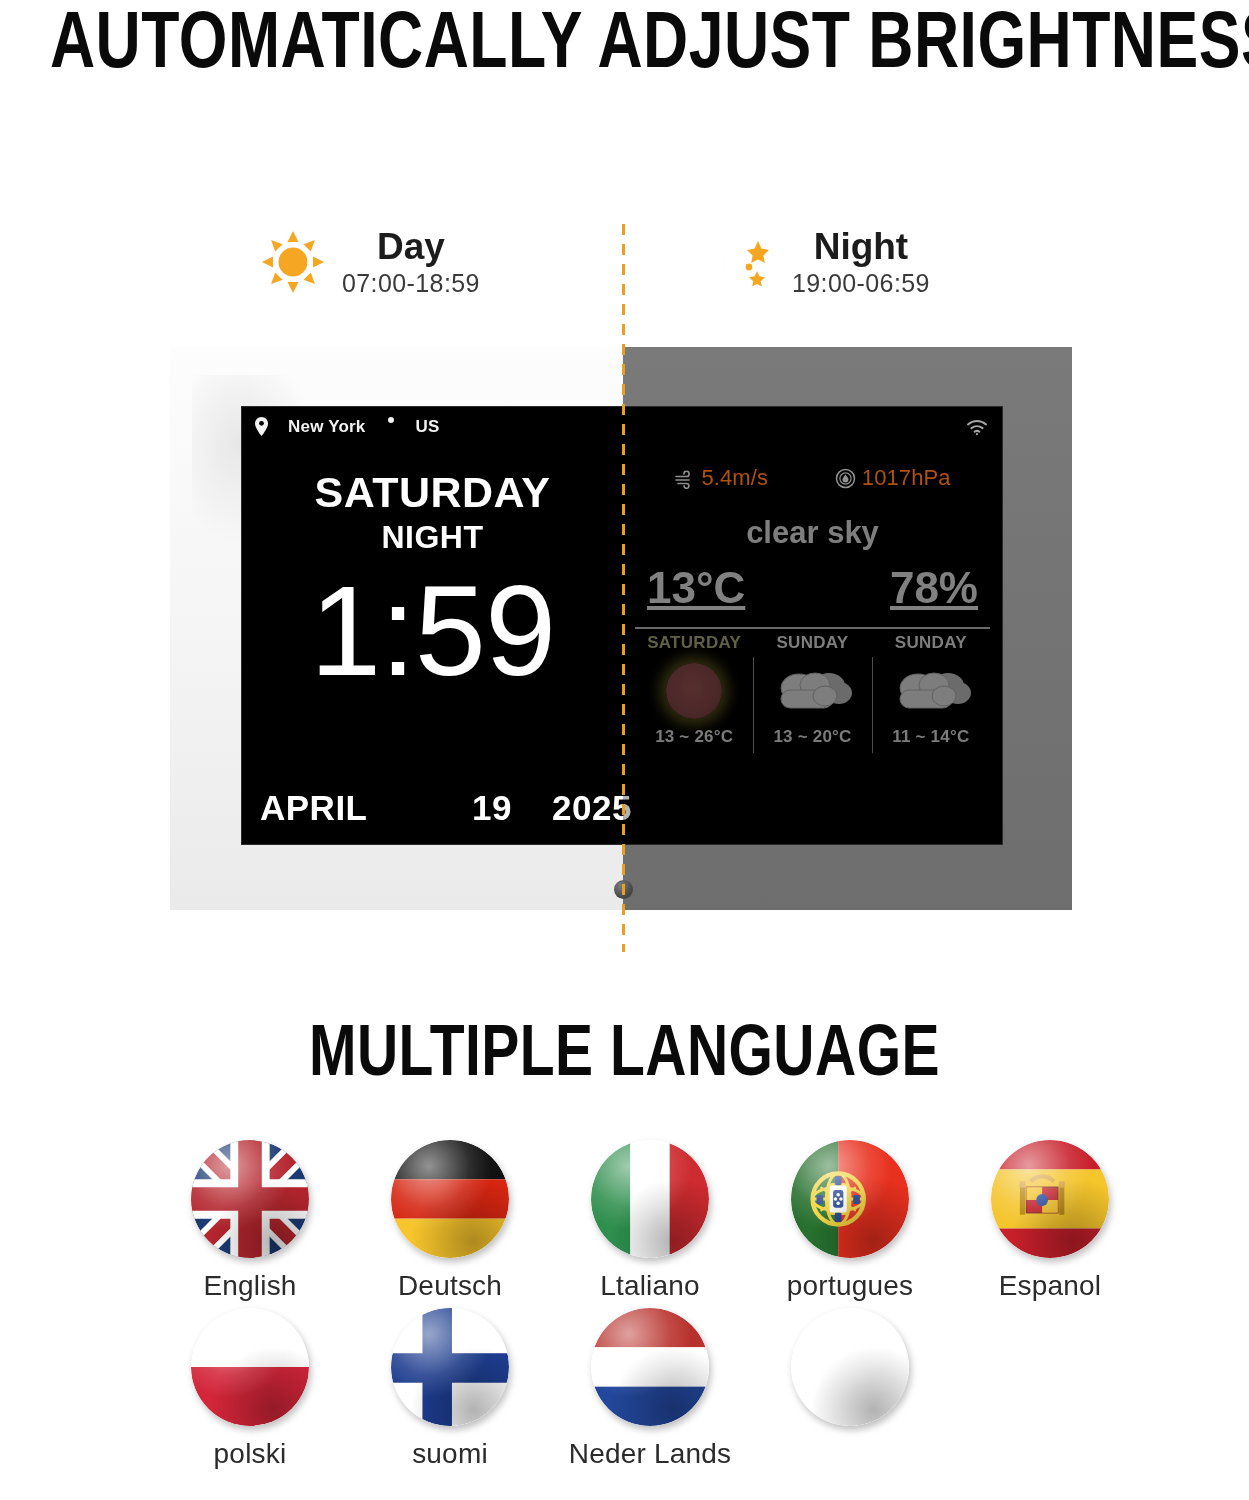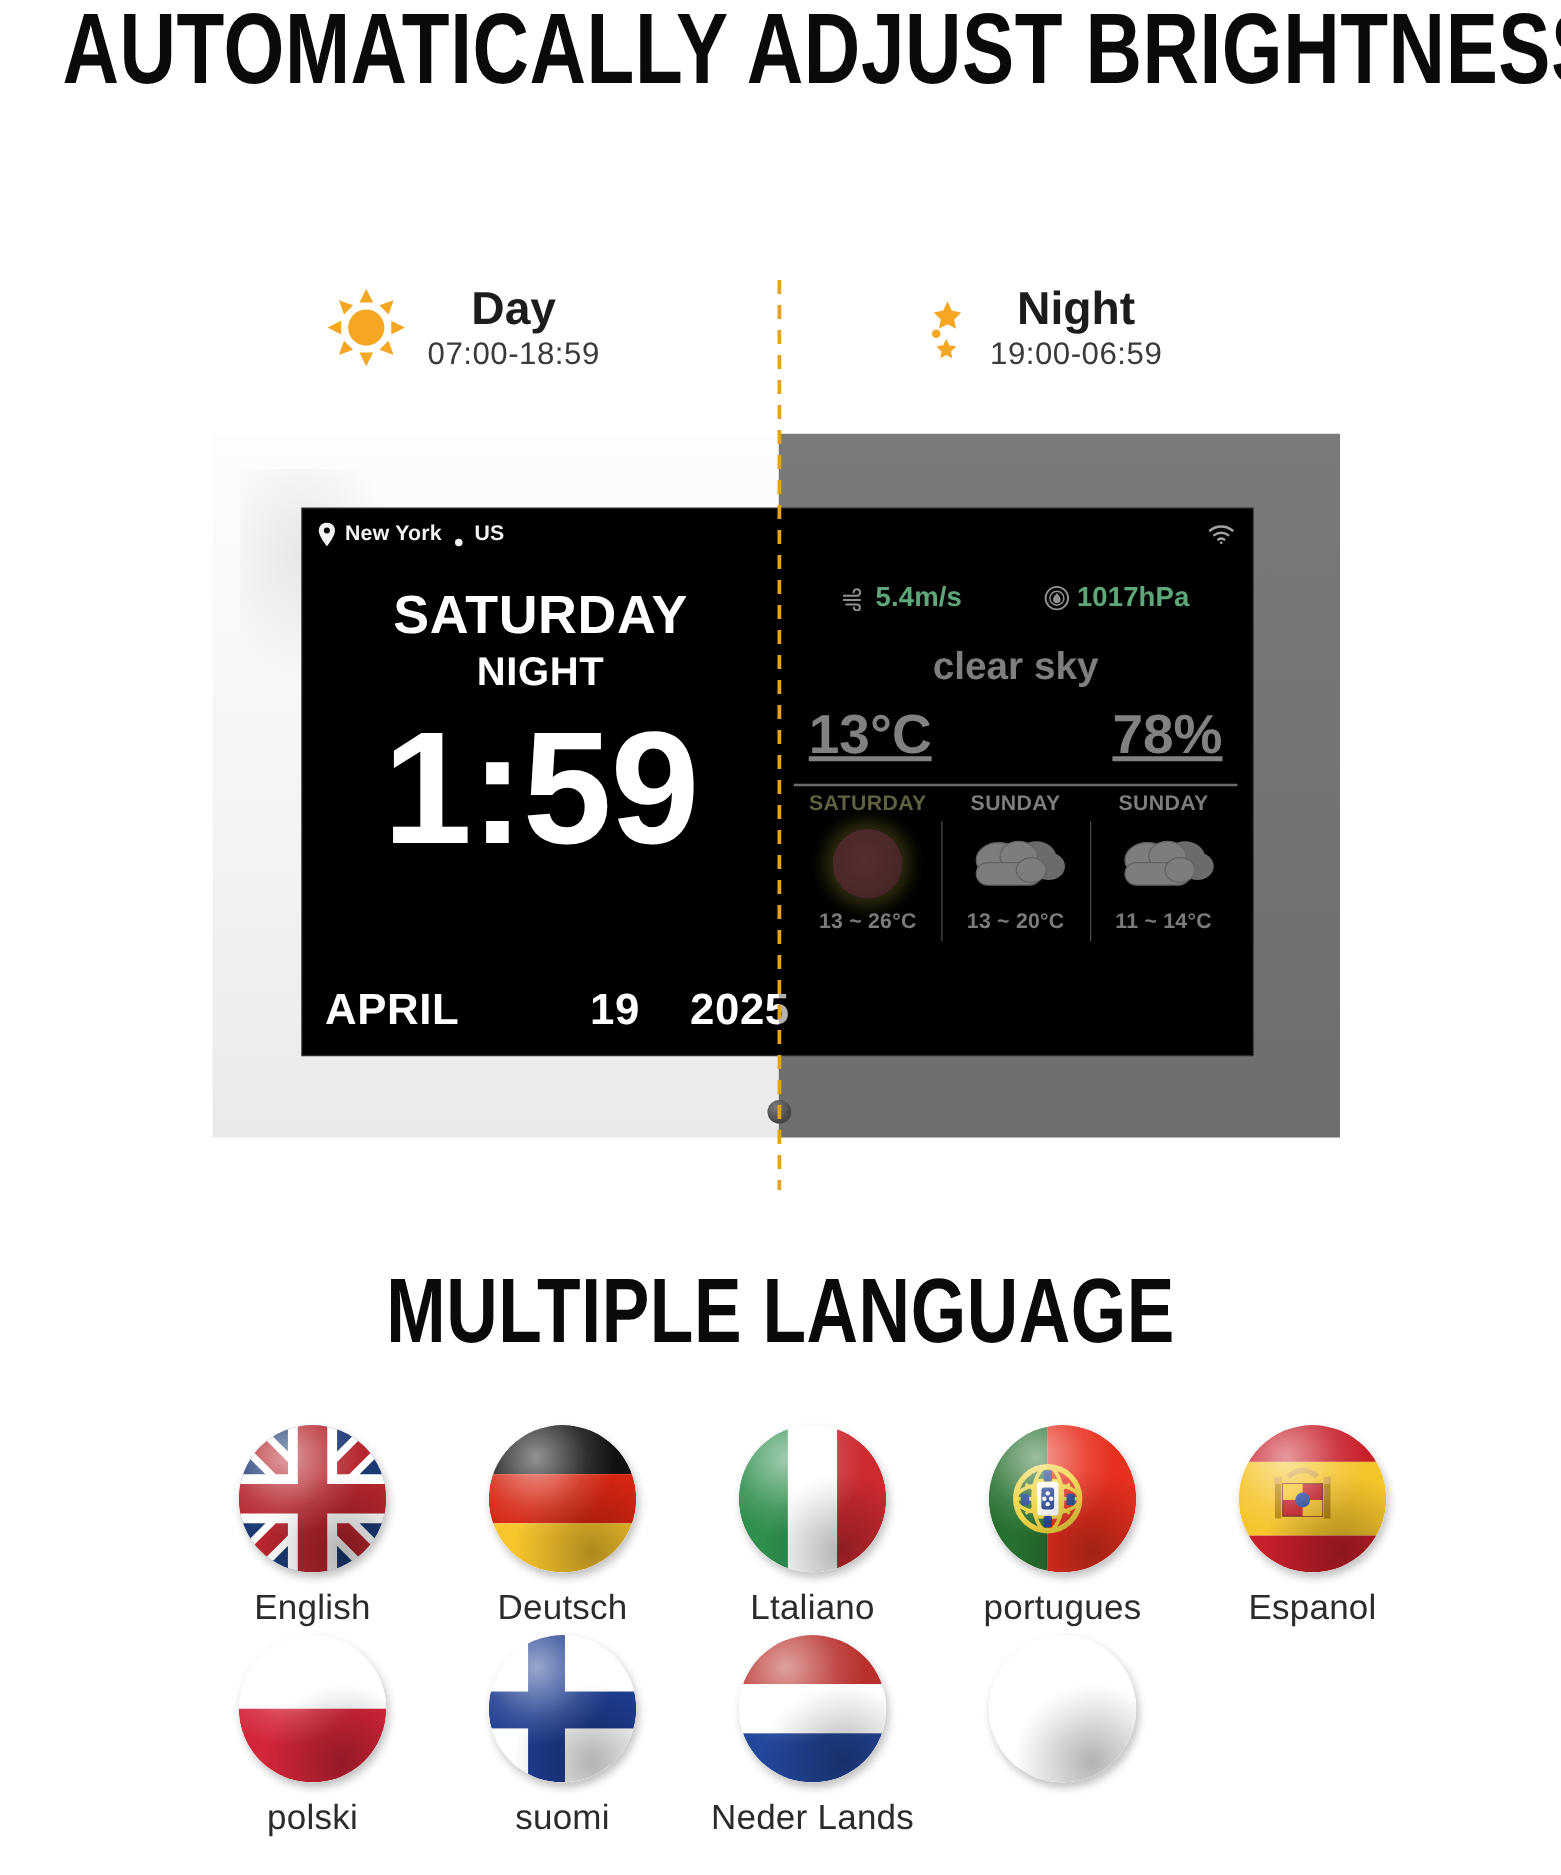--- a/index.html
+++ b/index.html
@@ -152,21 +152,21 @@
   
   #status-bar {
     position: absolute;
     left: 0; top: 0;
     width: 100%; height: 40px;
     display: flex;
     align-items: center;
     padding: 0 14px 0 12px;
     z-index: 12;
   }
-  #status-left { display: flex; align-items: flex-end; gap: 7px; }
+  #status-left { display: flex; align-items: flex-start; gap: 19px; }
   .pin-icon { width: 15px; height: 19px; }
   #status-city {
     color: #f2f2f2;
     font-size: 17px;
     font-weight: 700;
     letter-spacing: 0.2px;
   }
   #status-dot {
     width: 6px; height: 6px;
     border-radius: 50%;
@@ -207,21 +207,21 @@
     font-size: 32px;
     font-weight: 700;
     letter-spacing: 0.5px;
     line-height: 36px;
   }
   #clock-time {
     position: absolute;
     top: 116px; left: 0; right: 0;
     text-align: center;
     font-size: 128px;
-    font-weight: 700;
+    font-weight: 400;
     line-height: 135px;
     letter-spacing: -1px;
   }
   #clock-date {
     position: absolute;
     bottom: 16px; left: 18px; right: 0;
     display: flex;
     align-items: baseline;
     font-size: 35px;
     font-weight: 700;
@@ -243,22 +243,22 @@
     position: absolute;
     top: 18px; left: 0; right: 0;
     display: flex;
     justify-content: space-around;
     align-items: center;
     padding: 0 18px;
   }
   .metric { display: flex; align-items: center; gap: 6px; }
   .metric-value {
     font-size: 22px;
-    font-weight: 700;
-    color: #86efac;
+    font-weight: 400;
+    color: #f97316;
     letter-spacing: 0.1px;
   }
   .wind-icon, .gauge-icon { width: 21px; height: 21px; flex: none; }
 
   #weather-desc {
     position: absolute;
     top: 68px; left: 0; right: 0;
     text-align: center;
     font-size: 31px;
     font-weight: 700;

